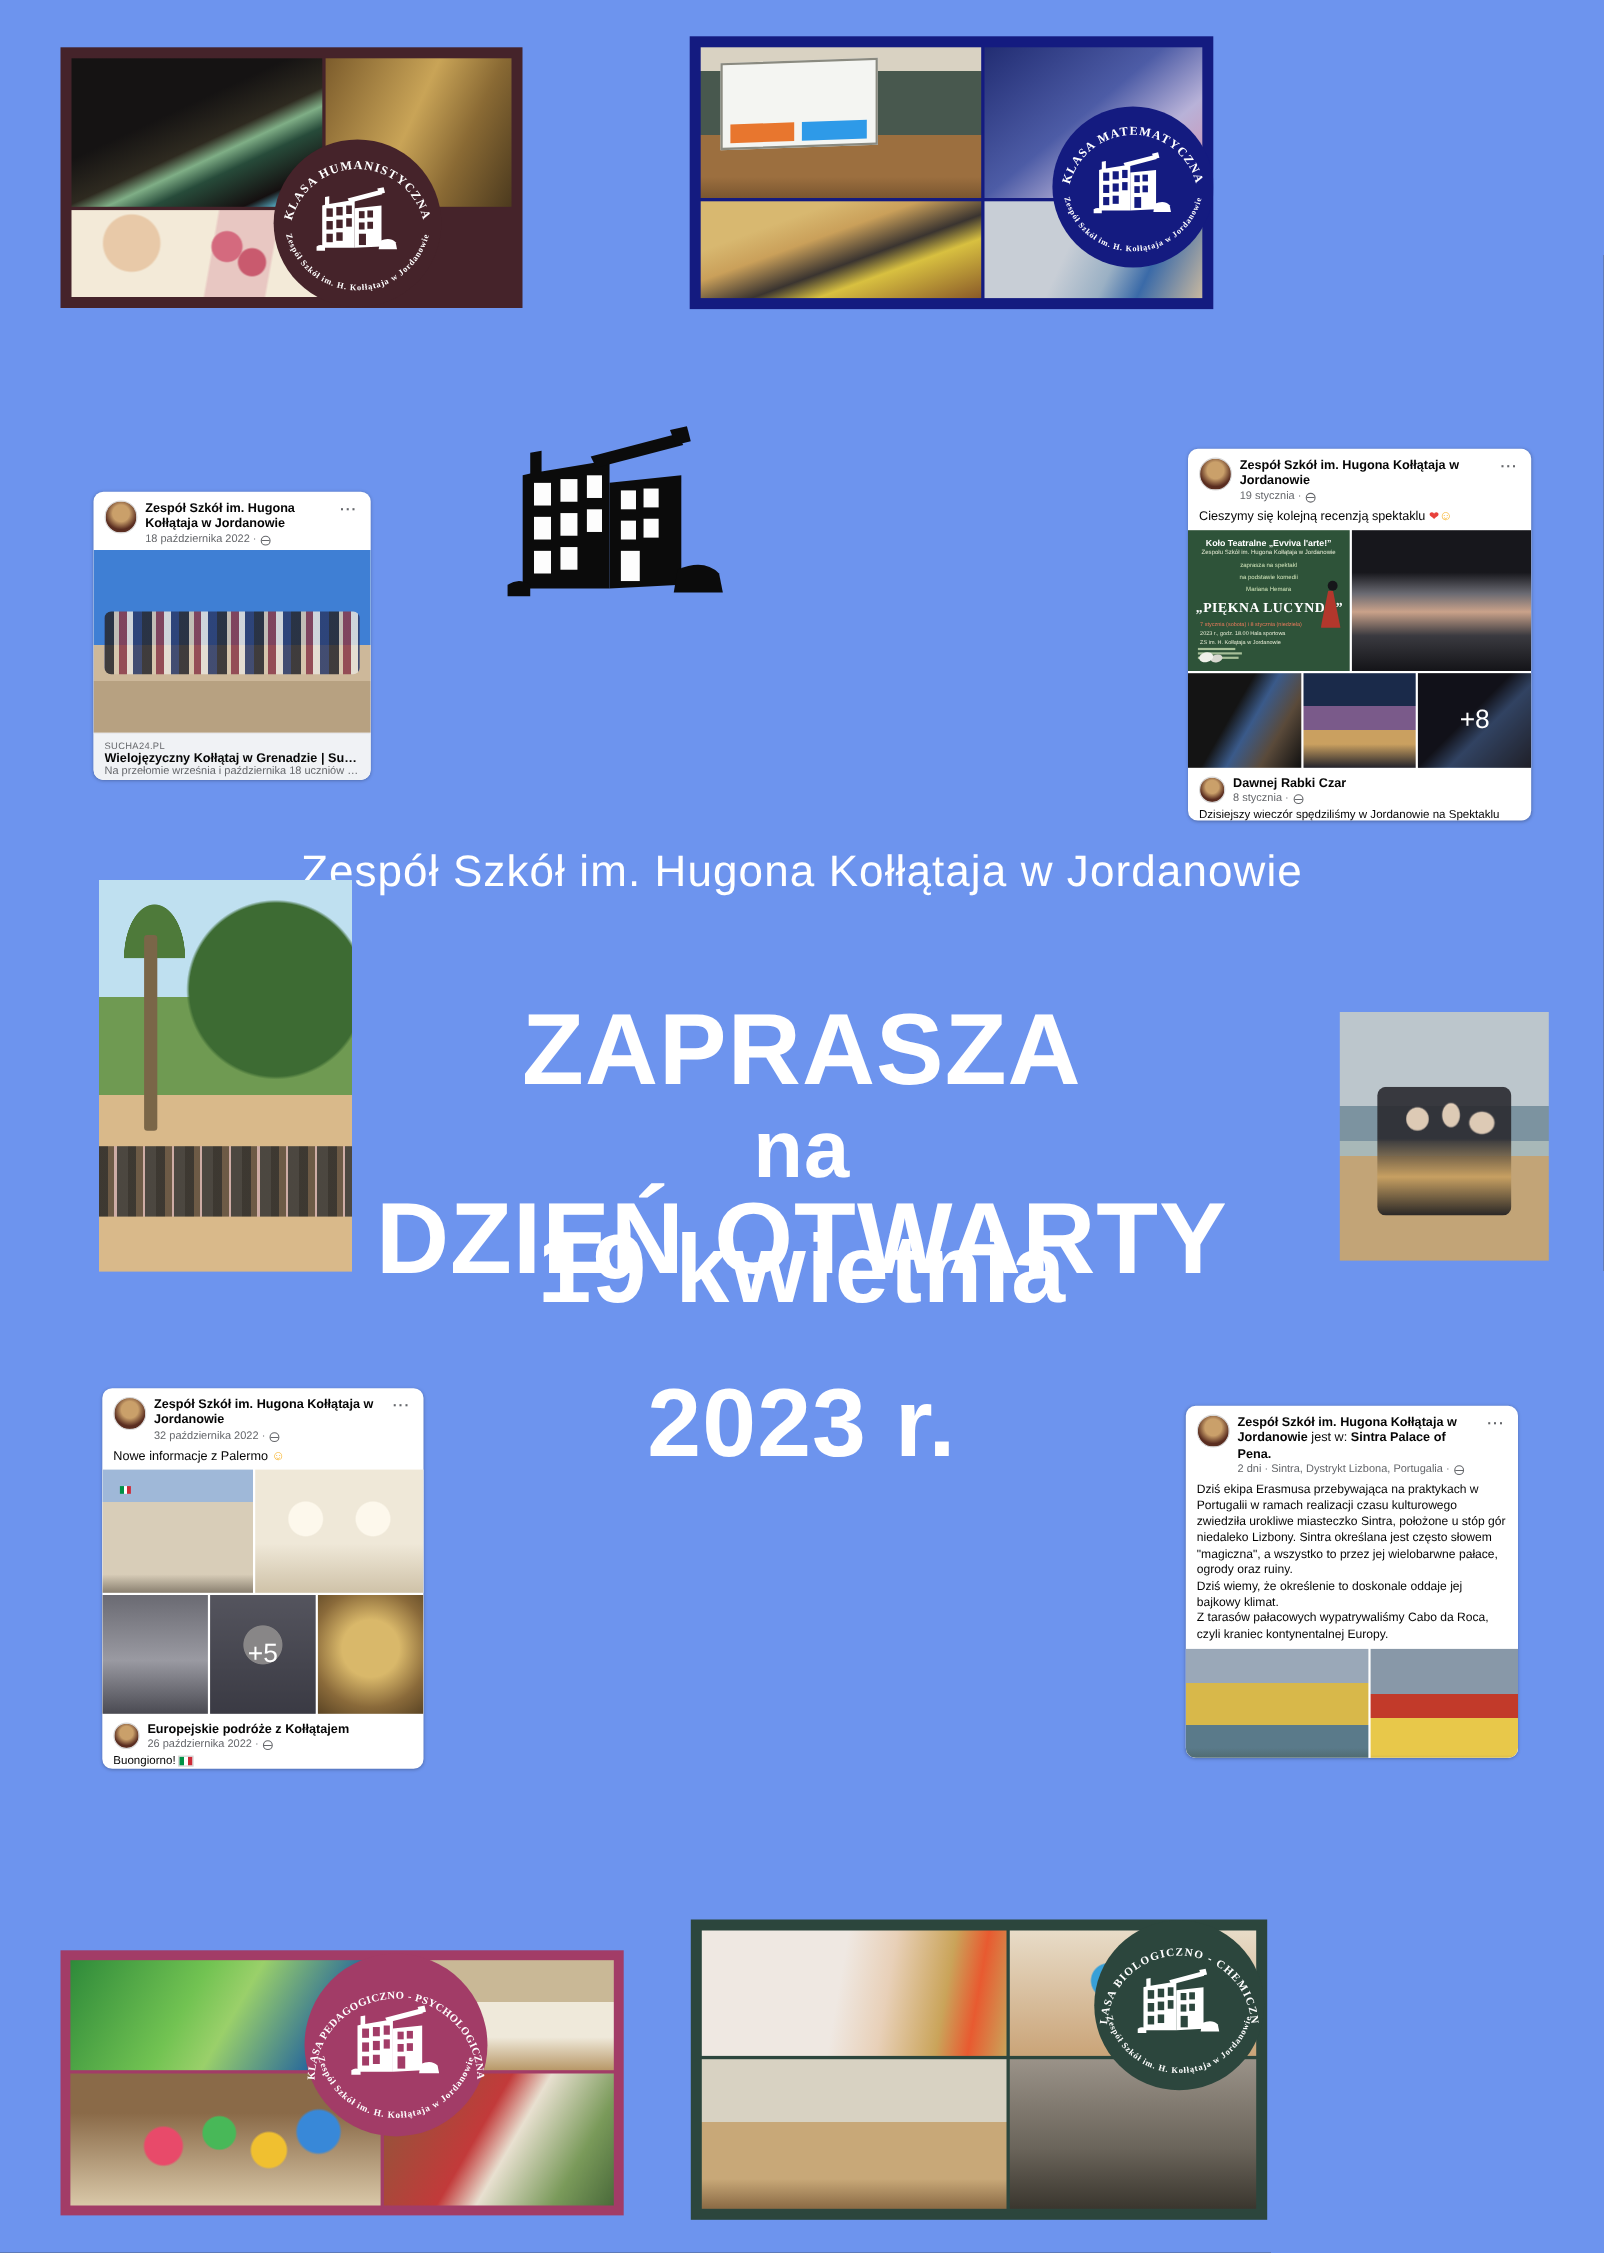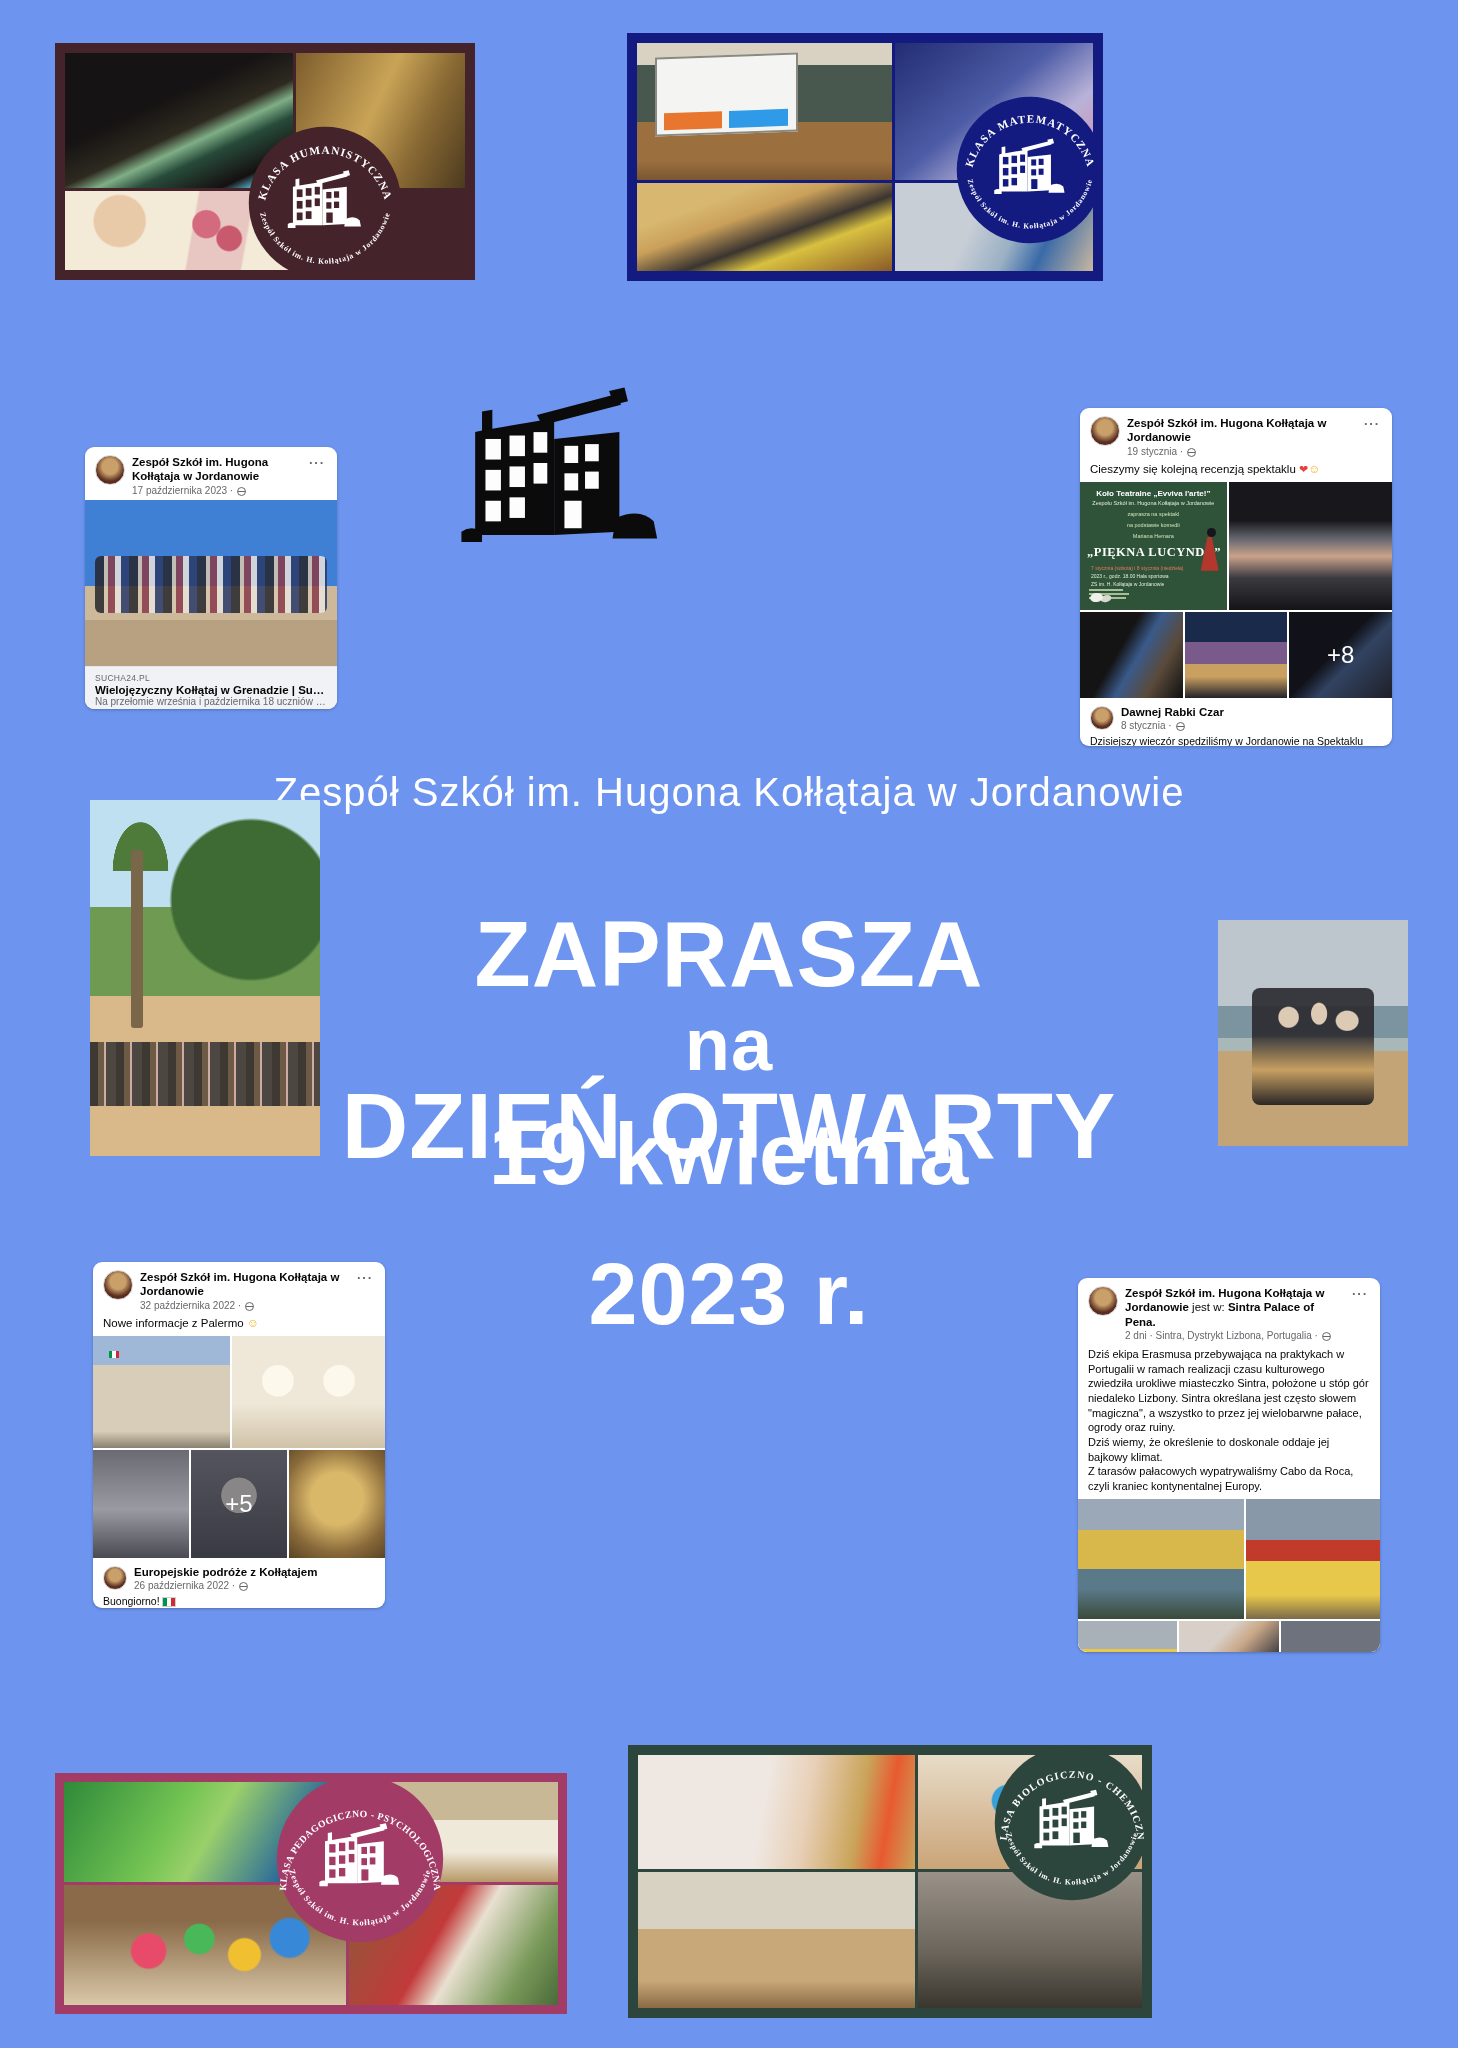--- a/index.html
+++ b/index.html
@@ -136,21 +136,21 @@
 
   .fb-palermo { left:93px; top:1262px; width:292px; height:346px; }
   .pal-g1 { grid-template-columns:47% 1fr; height:112px; }
   .pal-g2 { grid-template-columns:1fr 1fr 1fr; height:108px; }
   .g-palazzo { background:linear-gradient(#9fb8d8 0 26%,#d8cdb8 26% 85%,#8a8070); position:relative; }
   .g-arches { background:radial-gradient(circle at 30% 40%,#fdf8ec 0 12%,transparent 13%),radial-gradient(circle at 70% 40%,#fdf8ec 0 12%,transparent 13%),linear-gradient(#efe8d8 0 60%,#cfc2a8); }
   .g-statue1 { background:linear-gradient(#6a6a72,#9a9aa2 55%,#4a4a52); }
   .g-statue2 { background:radial-gradient(circle at 50% 42%,#e8e4dc 0 22%,transparent 23%),linear-gradient(#8a8a92,#5a5a62); }
   .g-goldroom { background:radial-gradient(circle at 50% 45%,#d9b86a 0 34%,#8a6a3a 70%,#5a4424); }
 
-  .fb-sintra { left:1078px; top:1278px; width:302px; height:374px; }
+  .fb-sintra { left:1078px; top:1278px; width:302px; height:320px; }
   .sin-cap { padding:2px 10px 6px; font-size:11px; color:#050505; line-height:1.33; }
   .sin-g1 { grid-template-columns:55% 1fr; height:120px; }
   .sin-g2 { grid-template-columns:1fr 1fr 1fr; height:92px; }
   .g-pena1 { background:linear-gradient(#9aa8b8 0 26%,#d8b84a 26% 58%,#5a7a8a 58% 75%,#3a4a3a); }
   .g-pena2 { background:linear-gradient(#8898a8 0 34%,#c23a2a 34% 52%,#e8c84a 52% 80%,#7a6a4a); }
   .g-pena3 { background:linear-gradient(#a8b0b8 0 30%,#e8c84a 30% 70%,#8a7a4a); }
   .g-selfie { background:linear-gradient(135deg,#d8d0c8 0 30%,#caa888 45%,#3a3a40 70%,#8a8a92); }
   .g-terrace { background:linear-gradient(#b8c0c8 0 40%,#7a6a5a 40% 70%,#4a4038); }
   .pal-flags { position:absolute; left:12%; top:14%; width:10px; height:7px; background:linear-gradient(90deg,#009246 0 33%,#fff 33% 66%,#ce2b37 66%); }
 </style>
@@ -233,21 +233,21 @@
       </svg>
     </div>
   </div>
 
   <div class="fb fb-grenada">
     <div class="fb-h">
       <div class="av"></div>
       <div class="fb-hx">
         <div class="fb-n">Zespół Szkół im. Hugona Kołłątaja w Jordanowie</div>
         <div class="fb-d">
-            <span>17 października 2023 ·</span>
+            <span>18 października 2022 ·</span>
             <span class="globe"></span>
           </div>
       </div>
       <div class="fb-more">···</div>
     </div>
     <div class="grenada-photo">
       <div class="grenada-group"></div>
     </div>
     <div class="linkcard">
       <div class="lc-dom">SUCHA24.PL</div>

